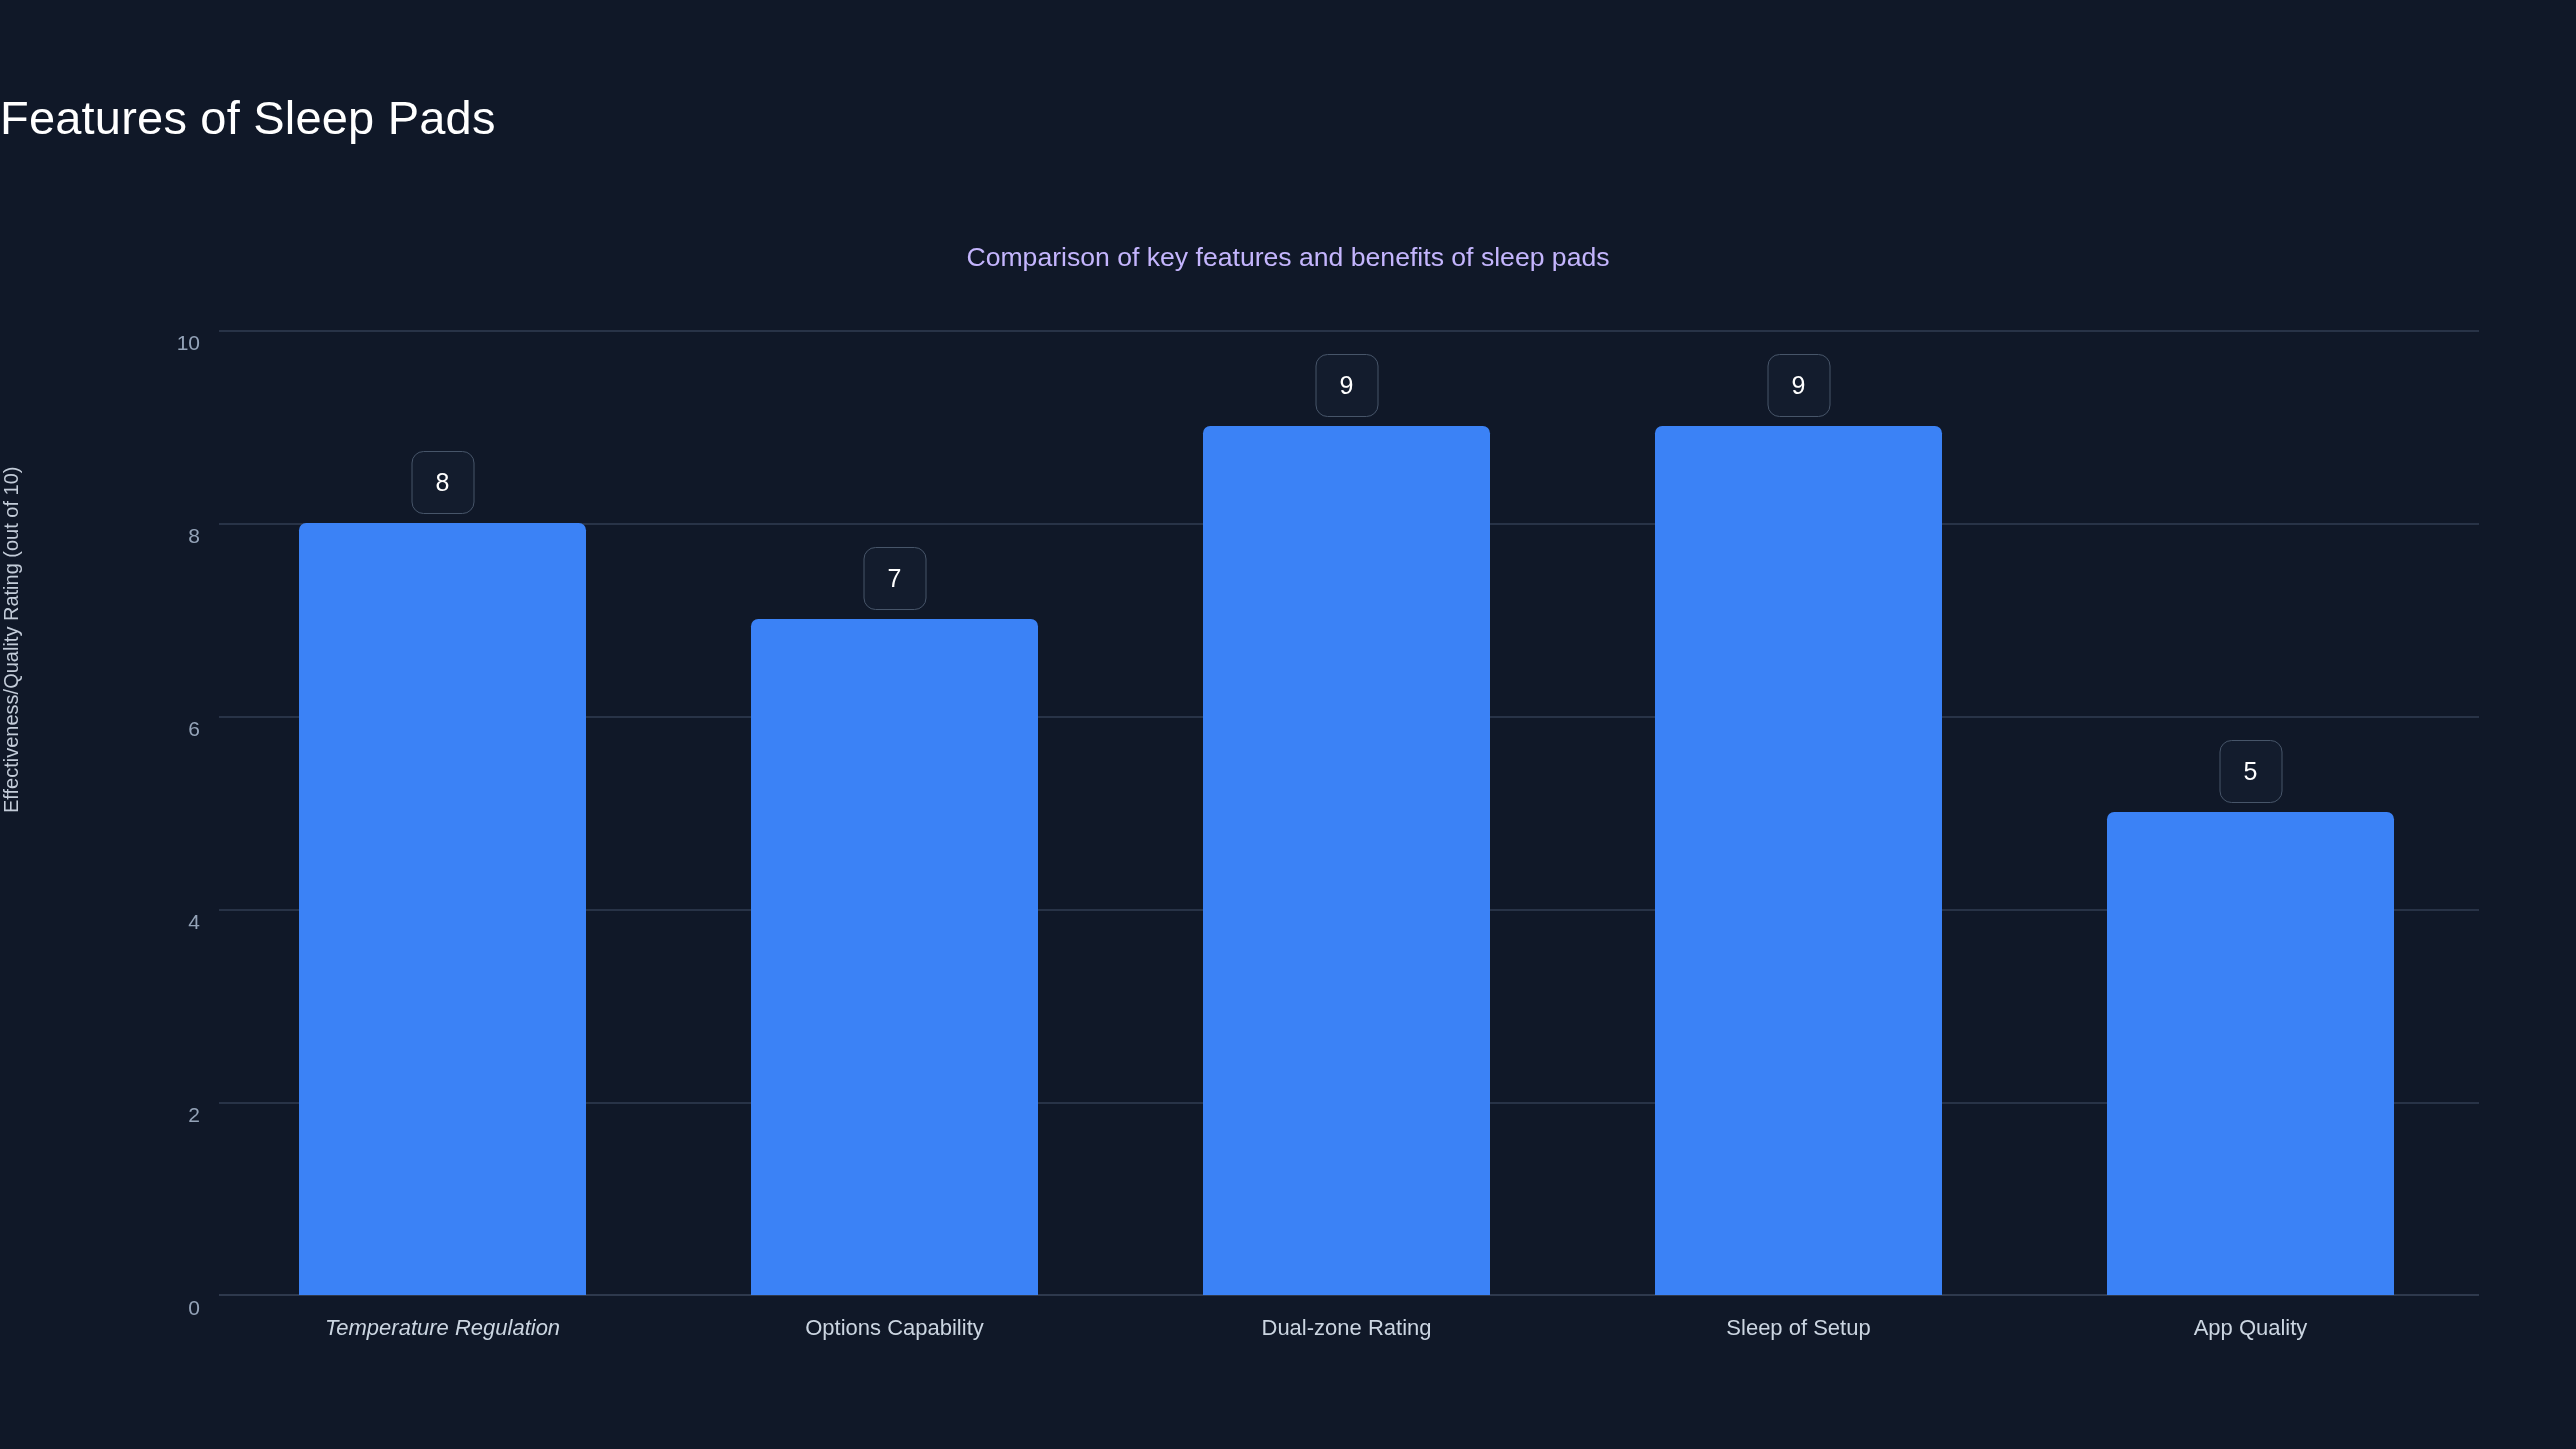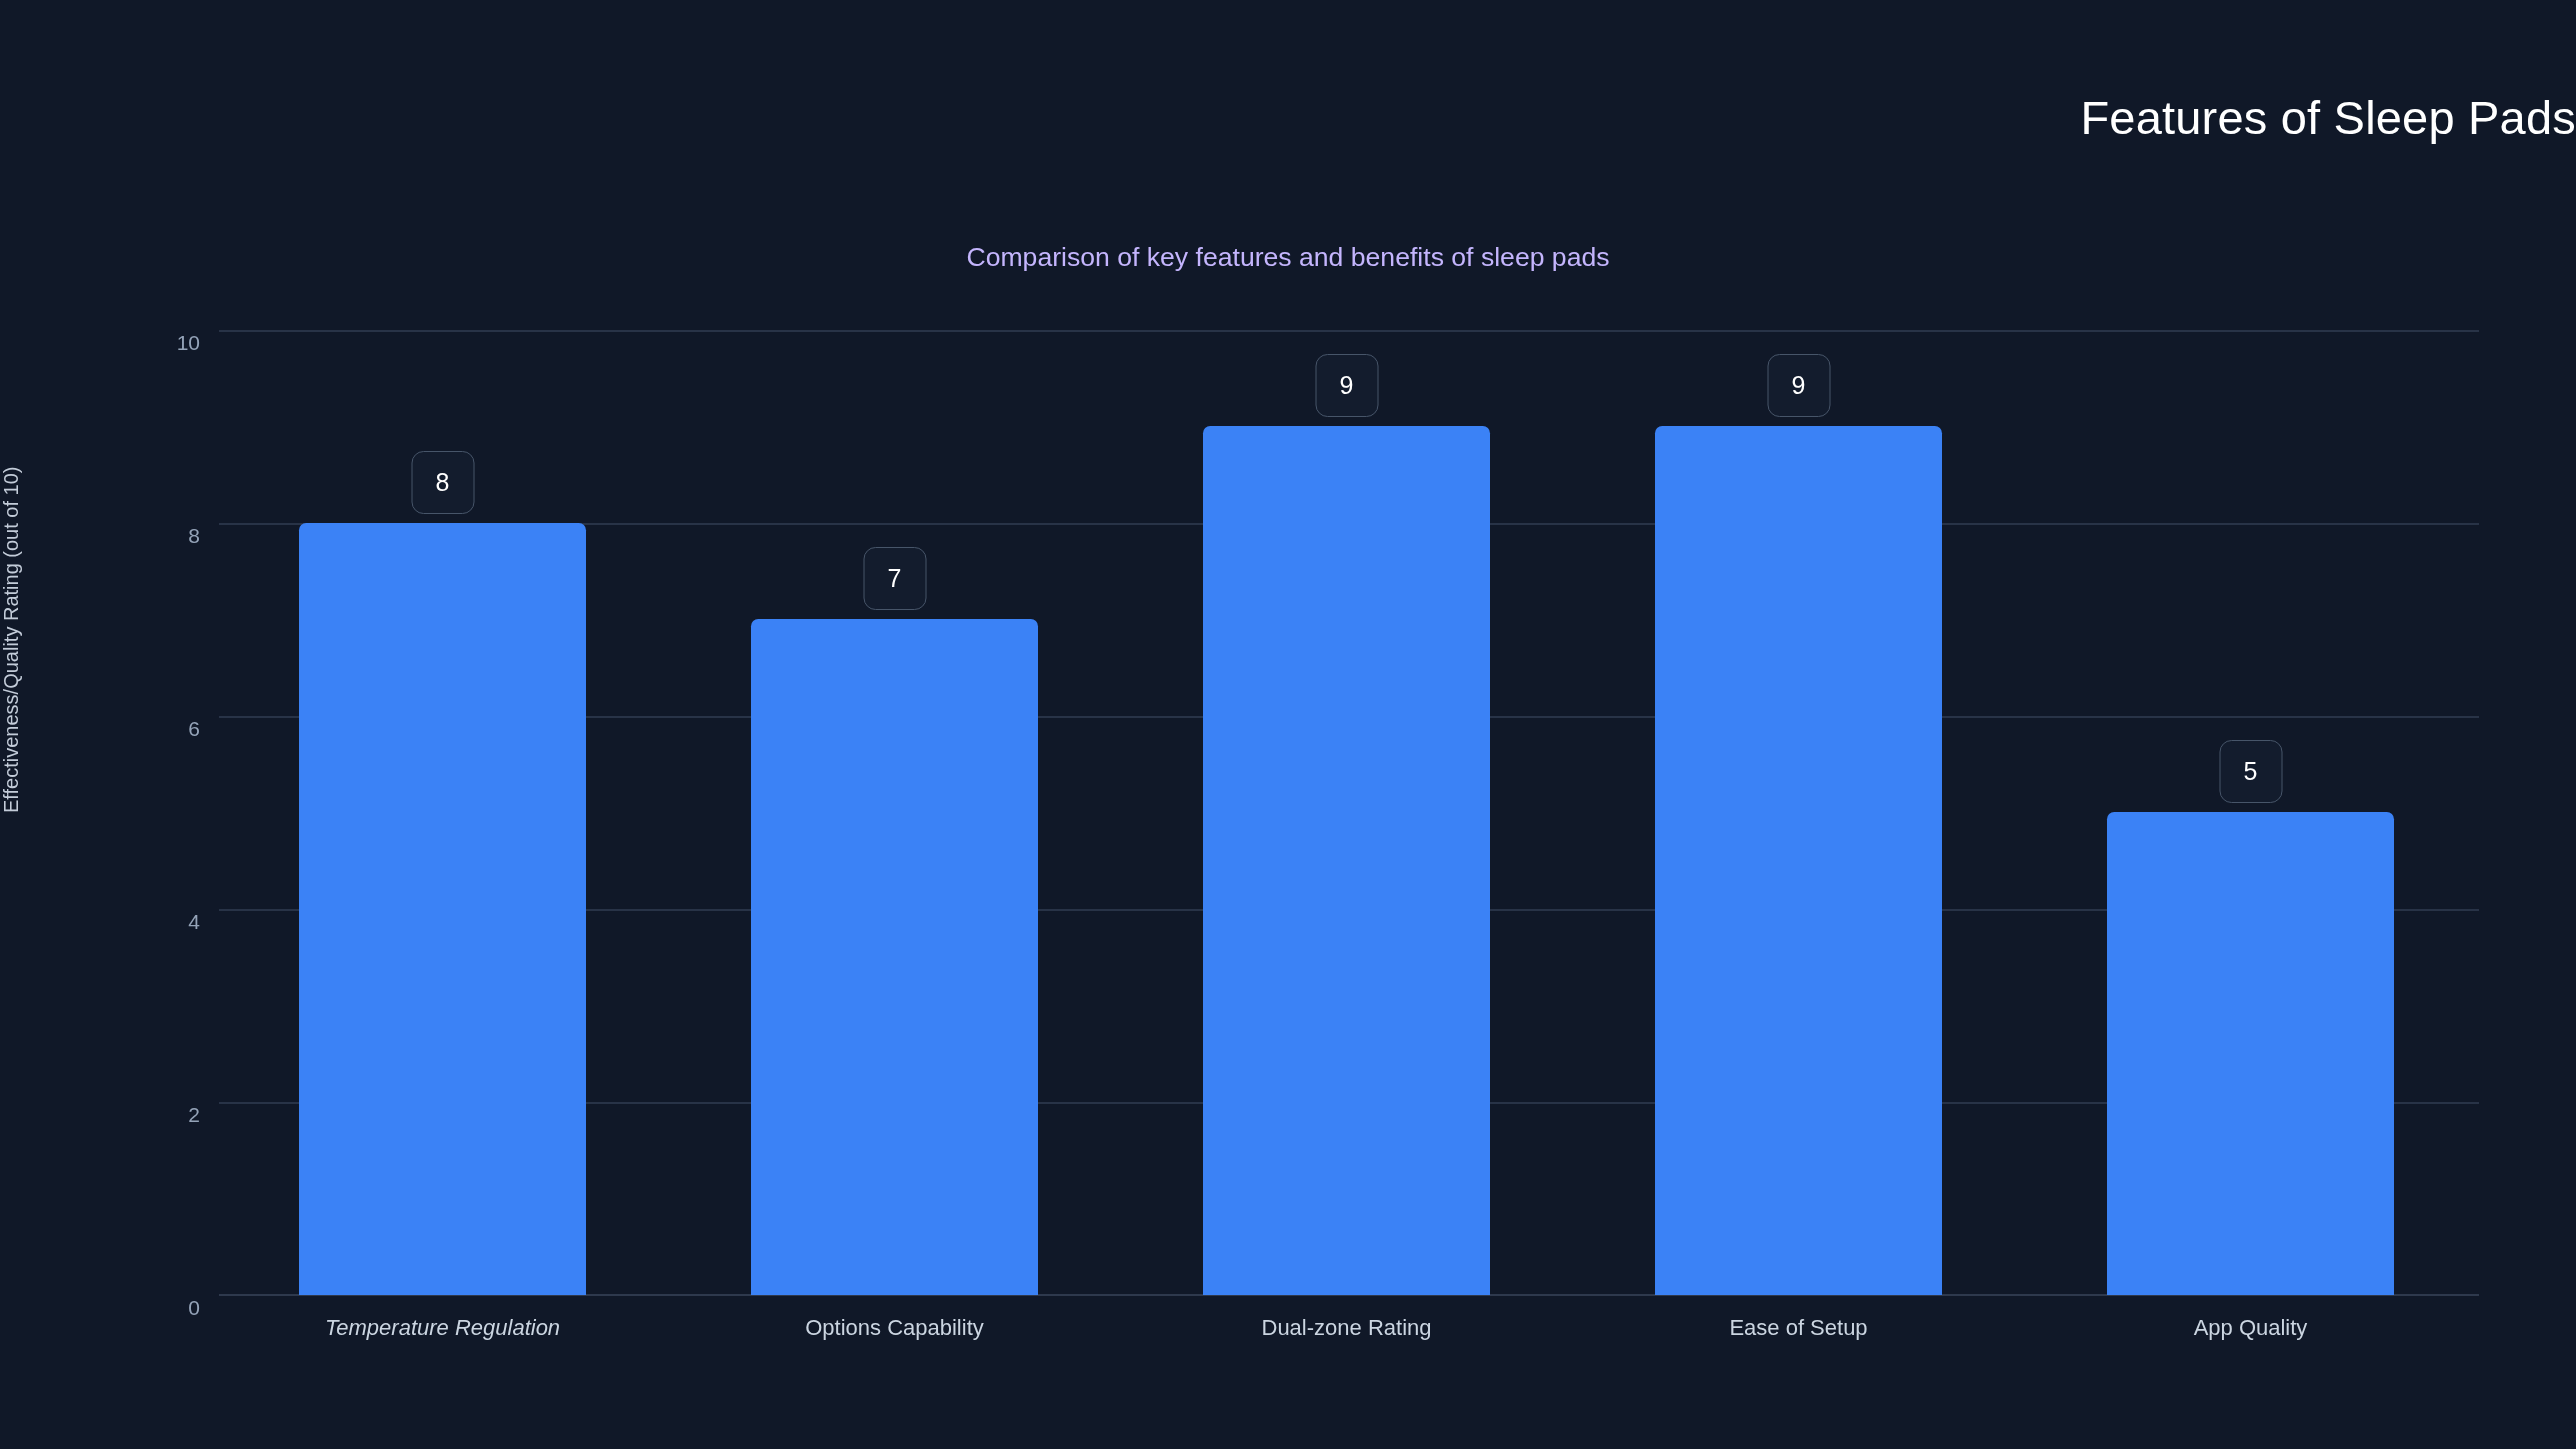--- a/index.html
+++ b/index.html
@@ -21,21 +21,21 @@
     background: #101828;
     box-sizing: border-box;
   }
 
   
   #chart-title {
     position: absolute;
     top: 90px;
     left: 0;
     width: 2576px;
-    text-align: right;
+    text-align: left;
     font-size: 47px;
     font-weight: 400;
     color: #ffffff;
     letter-spacing: 0.2px;
     white-space: nowrap;
   }
   #chart-subtitle {
     position: absolute;
     top: 242px;
     left: 0;
@@ -185,21 +185,21 @@
   <div class="bar-slot" style="left:1203px; width:287px;">
     <div class="bar" style="height:869px;"></div>
     <div class="bar-value-badge" style="top:24px;">9</div>
   </div>
   <div class="x-tick-label" style="left:1203px; width:287px;">Dual-zone Rating</div>
 
   <div class="bar-slot" style="left:1655px; width:287px;">
     <div class="bar" style="height:869px;"></div>
     <div class="bar-value-badge" style="top:24px;">9</div>
   </div>
-  <div class="x-tick-label" style="left:1655px; width:287px;">Ease of Setup</div>
+  <div class="x-tick-label" style="left:1655px; width:287px;">Sleep of Setup</div>
 
   <div class="bar-slot" style="left:2107px; width:287px;">
     <div class="bar" style="height:483px;"></div>
     <div class="bar-value-badge" style="top:410px;">5</div>
   </div>
   <div class="x-tick-label" style="left:2107px; width:287px;">App Quality</div>
 
 </div>
 
 

